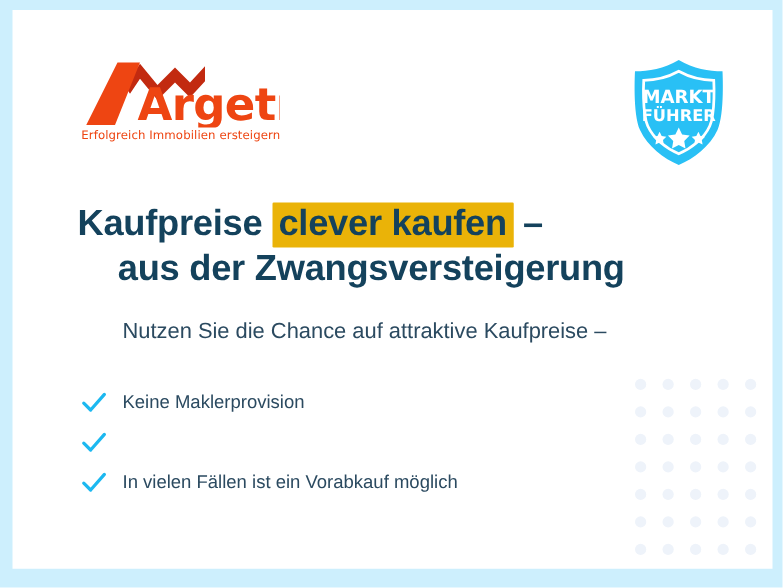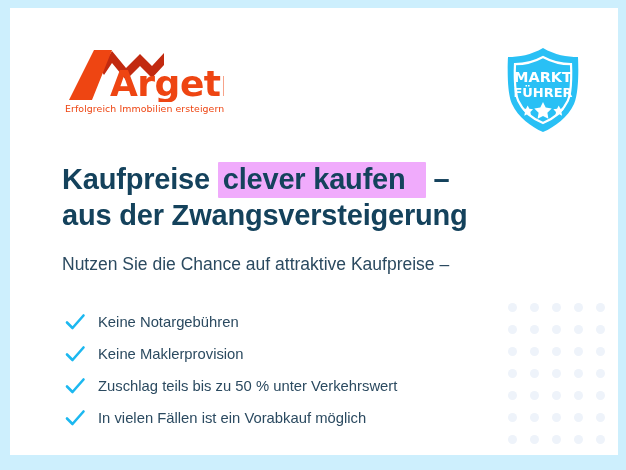--- a/index.html
+++ b/index.html
@@ -91,40 +91,40 @@
     left: 52px;
     top: 134px;
     width: 470px;
     font-size: 29px;
     line-height: 36px;
     font-weight: 700;
     color: #14425c;
     letter-spacing: -0.2px;
   }
   .headline .hl {
-    background: #f0abfc;
-    padding: 1px 20px 3px 5px;
+    background: #eab308;
+    padding: 1px 5px 3px 5px;
     border-radius: 1px;
     box-decoration-break: clone;
     -webkit-box-decoration-break: clone;
   }
-  .headline .line2 { display: block; }
+  .headline .line2 { display: block; text-align: center; }
 
   
   .subhead {
     position: absolute;
     left: 52px;
     top: 224px;
     width: 500px;
     font-size: 17.5px;
     line-height: 28px;
     font-weight: 400;
     color: #2b4a60;
   }
-  .subhead span { display: block; }
+  .subhead span { display: block; margin-left: 36px; }
 
   
   .checklist {
     position: absolute;
     left: 54px;
     top: 299px;
     width: 470px;
     list-style: none;
     margin: 0;
     padding: 0;
@@ -229,33 +229,26 @@
 
     <p class="subhead">
       <span>Nutzen Sie die Chance auf attraktive Kaufpreise –</span>
     </p>
 
     <ul class="checklist">
         <li>
           <svg class="check-icon" viewBox="0 0 22 22">
             <path d="M3 11.5 L8.5 17 L19.5 4.5" fill="none" stroke="#1cb8f0" stroke-width="2.6" stroke-linecap="round" stroke-linejoin="round"></path>
           </svg>
-          <span class="check-label">Keine Notargebühren</span>
-        </li>
-        <li>
-          <svg class="check-icon" viewBox="0 0 22 22">
-            <path d="M3 11.5 L8.5 17 L19.5 4.5" fill="none" stroke="#1cb8f0" stroke-width="2.6" stroke-linecap="round" stroke-linejoin="round"></path>
-          </svg>
           <span class="check-label">Keine Maklerprovision</span>
         </li>
         <li>
           <svg class="check-icon" viewBox="0 0 22 22">
             <path d="M3 11.5 L8.5 17 L19.5 4.5" fill="none" stroke="#1cb8f0" stroke-width="2.6" stroke-linecap="round" stroke-linejoin="round"></path>
           </svg>
-          <span class="check-label">Zuschlag teils bis zu 50 % unter Verkehrswert</span>
         </li>
         <li>
           <svg class="check-icon" viewBox="0 0 22 22">
             <path d="M3 11.5 L8.5 17 L19.5 4.5" fill="none" stroke="#1cb8f0" stroke-width="2.6" stroke-linecap="round" stroke-linejoin="round"></path>
           </svg>
           <span class="check-label">In vielen Fällen ist ein Vorabkauf möglich</span>
         </li>
       </ul>
 
   </div>

